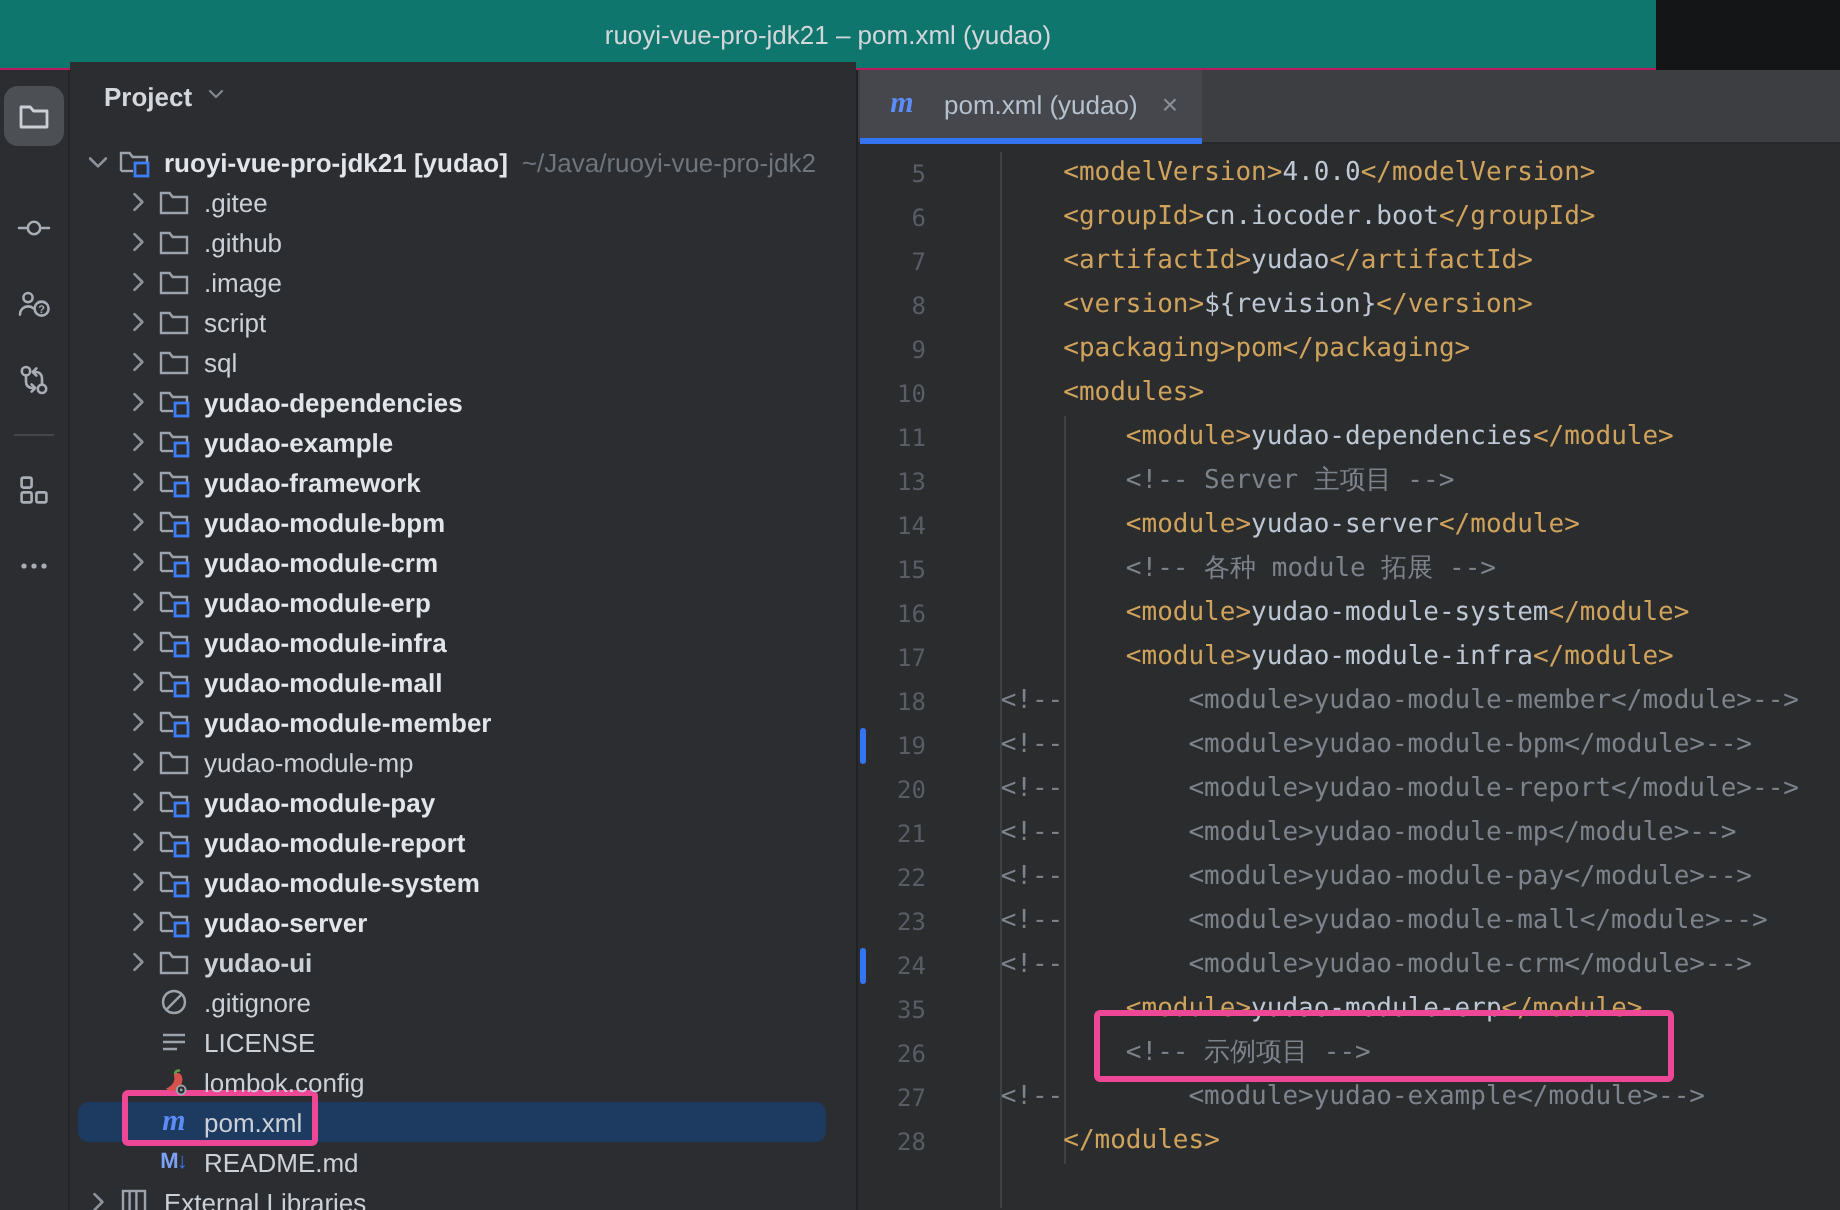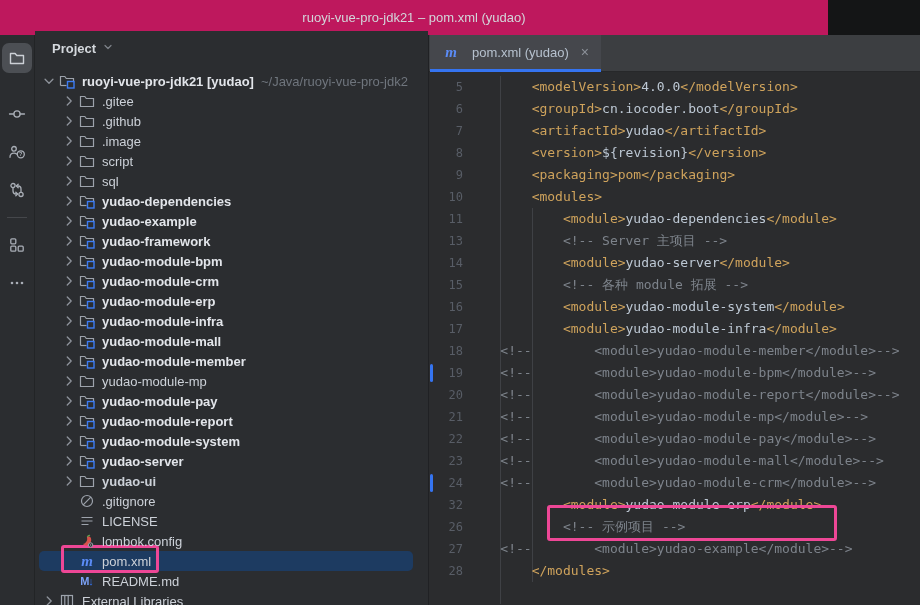--- a/index.html
+++ b/index.html
@@ -3,22 +3,22 @@
 <meta charset="utf-8">
 <style>
   html,body{margin:0;padding:0;background:#1e1f22;}
   body{width:920px;height:605px;overflow:hidden;position:relative;
        font-family:"Liberation Sans",sans-serif;-webkit-font-smoothing:antialiased;}
   :root{
     --accent:#3574f0; --pink:#ee4796; --sel:#1d3b61;
     --tag:#cfa35c; --body:#bdc8d4; --comment:#7d838b;
   }
   
-  .titlebar{position:absolute;left:0;top:0;width:920px;height:35px;background:#be185d;
-            border-bottom:7px solid #be185d;box-sizing:border-box;}
+  .titlebar{position:absolute;left:0;top:0;width:920px;height:35px;background:#0f766e;
+            border-bottom:1px solid #be185d;box-sizing:border-box;}
   .titlebar .title{position:absolute;left:0;top:0;width:828px;height:35px;line-height:35px;
             text-align:center;color:#d3d6da;font-size:13px;white-space:nowrap;}
   .titlebar-black{position:absolute;left:828px;top:0;width:92px;height:35px;background:#141516;}
   
   .activity-bar{position:absolute;left:0;top:35px;width:35px;bottom:0;background:#2b2d30;
                 border-right:1px solid #222426;box-sizing:border-box;display:flex;flex-direction:column;align-items:center;}
   .tool{width:30px;height:30px;border-radius:7px;display:flex;align-items:center;justify-content:center;margin-top:8px;}
   .tool.active{background:#4c4f54;}
   .tool svg{display:block;}
   .tool-divider{width:20px;height:1px;background:#45474b;margin-top:12px;}
@@ -593,21 +593,21 @@
         <div class="eline">
           <span class="gutter">23</span>
           <pre class="code"><span class="seg-p">    </span><span class="seg-c">&lt;!--        &lt;module&gt;yudao-module-mall&lt;/module&gt;--&gt;</span></pre>
         </div>
         <div class="eline">
           <div class="vcs-bar"></div>
           <span class="gutter">24</span>
           <pre class="code"><span class="seg-p">    </span><span class="seg-c">&lt;!--        &lt;module&gt;yudao-module-crm&lt;/module&gt;--&gt;</span></pre>
         </div>
         <div class="eline">
-          <span class="gutter">32</span>
+          <span class="gutter">35</span>
           <pre class="code"><span class="seg-p">            </span><span class="seg-t">&lt;module&gt;</span><span class="seg-x">yudao-module-erp</span><span class="seg-t">&lt;/module&gt;</span></pre>
         </div>
         <div class="eline">
           <span class="gutter">26</span>
           <pre class="code"><span class="seg-p">            </span><span class="seg-c">&lt;!-- 示例项目 --&gt;</span></pre>
         </div>
         <div class="eline">
           <span class="gutter">27</span>
           <pre class="code"><span class="seg-p">    </span><span class="seg-c">&lt;!--        &lt;module&gt;yudao-example&lt;/module&gt;--&gt;</span></pre>
         </div>

